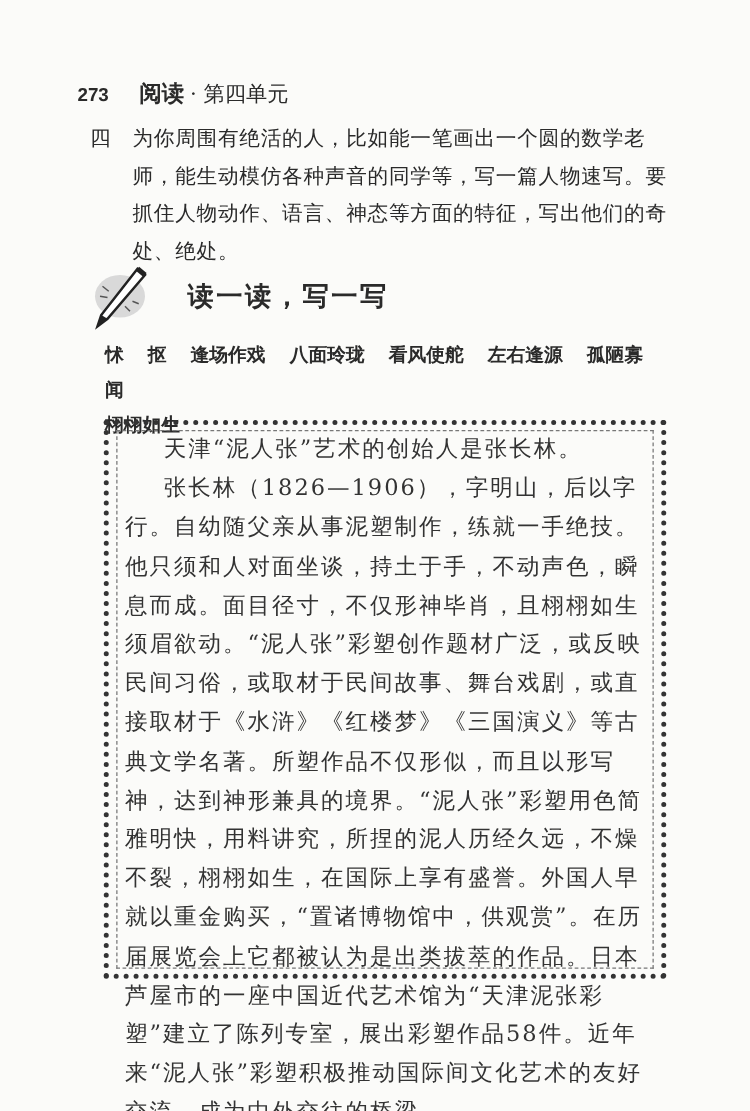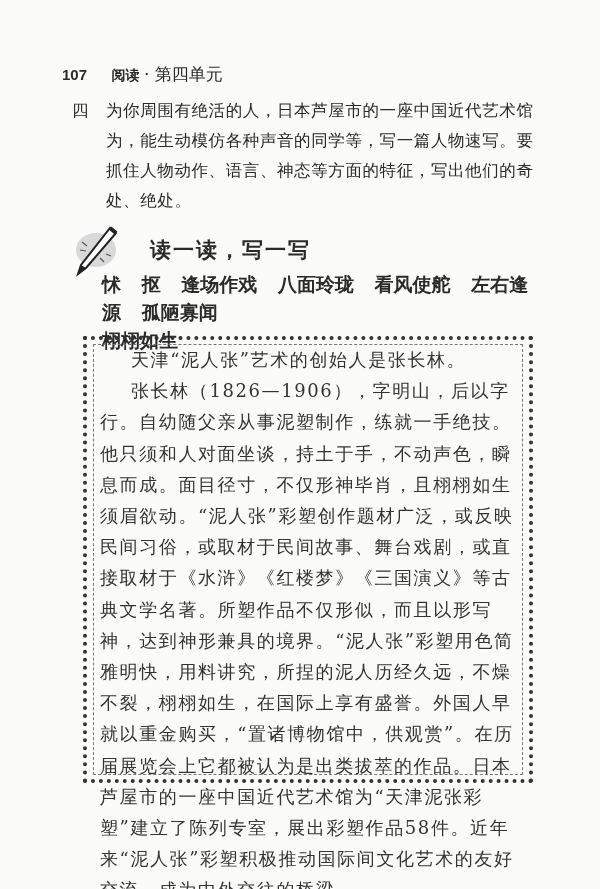--- a/index.html
+++ b/index.html
@@ -2,54 +2,54 @@
 <html><head>
 <meta charset="utf-8">
 <style>
   html, body { margin:0; padding:0; }
   body {
     width:600px; height:889px; background:#fbfbf9; position:relative; overflow:hidden;
     font-family:"DejaVu Serif", serif; color:#2a2a2a;
   }
   .header { position:absolute; left:62px; top:63px; font-size:14px; }
   .header .page-num { font-family:"Liberation Sans", sans-serif; font-weight:bold; font-size:15px; }
-  .header .unit { margin-left:20px; font-family:"DejaVu Sans", sans-serif; font-weight:bold; font-size:14px; }
+  .header .unit { margin-left:20px; font-family:"DejaVu Sans", sans-serif; font-weight:bold; font-size:18px; }
   .header .unit-sub { font-family:"DejaVu Serif", serif; font-weight:normal; font-size:17px; }
   .task { position:absolute; left:72px; top:96px; width:470px; font-size:16.5px; line-height:30px; }
   .task .num { position:absolute; left:0; top:0; }
   .task .body { margin-left:34px; letter-spacing:0.6px; }
-  .section-head { position:absolute; left:70px; top:224px; height:56px; width:480px;text-align:center; }
+  .section-head { position:absolute; left:70px; top:211px; height:56px; width:480px;text-align:center; }
   .pencil { position:absolute; left:0; top:0; width:56px; height:56px; }
   .section-title { position:absolute; left:80px; top:12px; font-family:"DejaVu Sans", sans-serif; font-weight:bold; font-size:21px; letter-spacing:2px; }
-  .vocab { position:absolute; left:102px; top:270px; width:450px; font-size:19px; line-height:28px; font-weight:bold; font-family:"DejaVu Serif", serif; }
+  .vocab { position:absolute; left:84px; top:270px; width:450px; font-size:15px; line-height:28px; font-weight:bold; font-family:"DejaVu Serif", serif; }
   .vocab span { margin-right:14px; }
   .frame {
     position:absolute; left:83px; top:336px; width:450px; height:447px;
     border:4px dotted #333; box-sizing:border-box;
   }
   .frame-inner {
     position:absolute; left:6px; top:4px; right:6px; bottom:4px;
     border:1px dashed #777;
   }
   .passage { position:absolute; left:100px; top:344px; width:418px; font-size:18px; line-height:31.2px; letter-spacing:1.6px; color:#333; }
   .passage p { margin:0; }
   .passage .indent { text-indent:31px; }
 </style>
 </head>
 <body>
 
 <div class="header">
-  <span class="page-num">107</span>
+  <span class="page-num">273</span>
   <span class="unit">阅读</span>
   <span class="unit-sub">· 第四单元</span>
 </div>
 
 <div class="task">
   <span class="num">四</span>
-  <div class="body">为你周围有绝活的人，日本芦屋市的一座中国近代艺术馆为，能生动模仿各种声音的同学等，写一篇人物速写。要抓住人物动作、语言、神态等方面的特征，写出他们的奇处、绝处。</div>
+  <div class="body">为你周围有绝活的人，比如能一笔画出一个圆的数学老师，能生动模仿各种声音的同学等，写一篇人物速写。要抓住人物动作、语言、神态等方面的特征，写出他们的奇处、绝处。</div>
 </div>
 
 <div class="section-head">
   <svg class="pencil" viewBox="0 0 56 56">
     <ellipse cx="26" cy="26" rx="20" ry="17" fill="#d9d9d9"></ellipse>
     <g stroke="#555" stroke-width="1.2">
       <line x1="12" y1="18" x2="17" y2="22"></line>
         <line x1="10" y1="26" x2="16" y2="27"></line>
       <line x1="30" y1="34" x2="34" y2="38"></line>
         <line x1="36" y1="30" x2="41" y2="32"></line>

